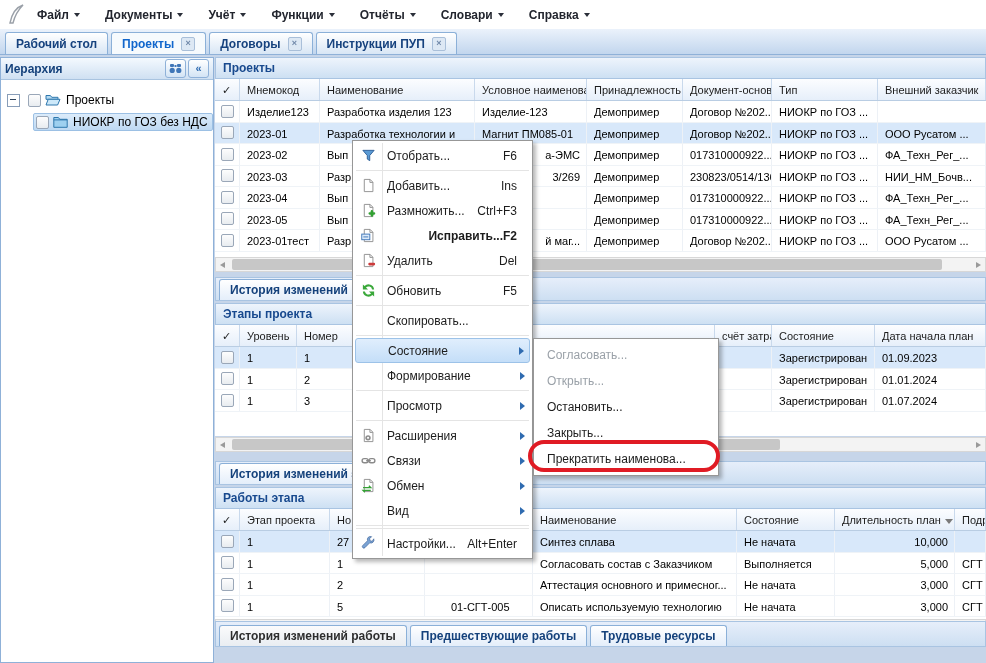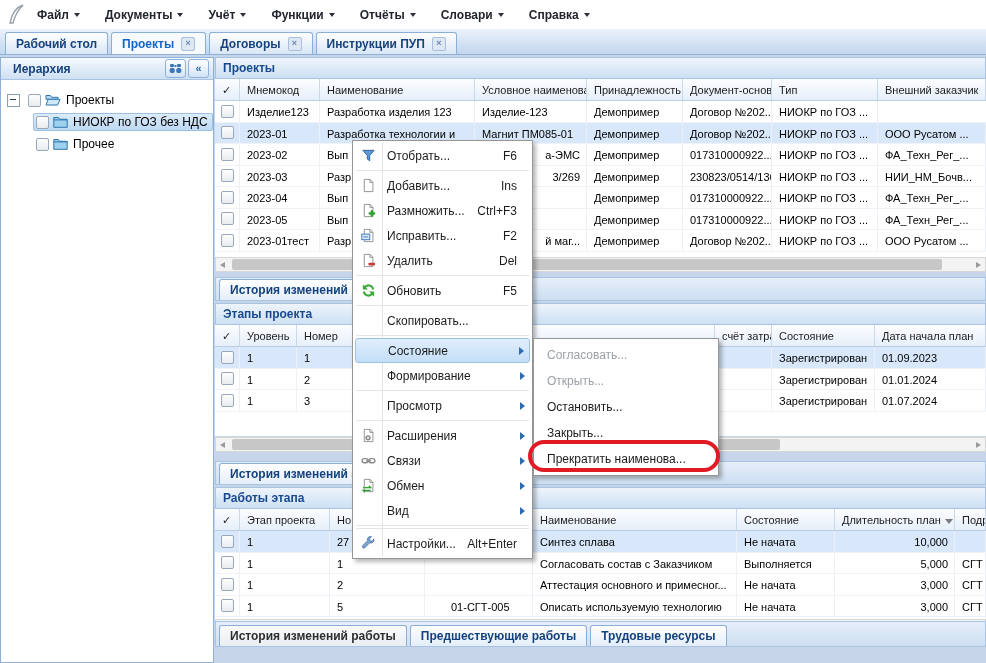--- a/index.html
+++ b/index.html
@@ -20,21 +20,21 @@
   .ttab{display:flex;align-items:center;height:21px;border:1px solid #8bb0d8;border-bottom:none;
         border-radius:3px 3px 0 0;padding:0 10px;margin-right:3px;
         background:linear-gradient(#ffffff,#d8e6f5);font-size:12px;font-weight:bold;color:#16427e;}
   .ttab.active{background:#f6fafd;color:#1166cc;}
   .tclose{width:12px;height:12px;margin-left:7px;border:1px solid #a9bfd9;border-radius:2px;
           background:#dde8f4;color:#6f87a8;font-size:9px;line-height:11px;text-align:center;font-weight:bold;}
   
   .sidebar{position:absolute;left:0;top:57px;width:214px;height:606px;background:#fff;
            border:1px solid #8fb1d8;box-sizing:border-box;}
   .sb-head{height:21px;background:linear-gradient(#f4f9fe,#cfe0f2);border-bottom:1px solid #a9c4e0;
-           display:flex;align-items:center;padding:0 4px 0 12px;}
+           display:flex;align-items:center;padding:0 4px 0 4px;}
   .sb-title{font-size:12px;font-weight:bold;color:#15427c;flex:1;}
   .sb-btn{width:19px;height:17px;border:1px solid #8fb1d8;border-radius:3px;
           background:linear-gradient(#fff,#d3e4f5);display:flex;align-items:center;justify-content:center;
           margin-left:2px;font-size:11px;color:#2f6bb0;font-weight:bold;line-height:1;}
   .tree{padding:9px 0 0 5px;font-size:12px;color:#000;}
   .trow{display:flex;align-items:center;height:22px;}
   .texp{width:11px;height:11px;border:1px solid #889db8;background:#fff;position:relative;margin:0 5px 0 1px;flex:none;}
   .texp::after{content:"";position:absolute;left:2px;top:4px;width:6px;height:1px;background:#30455f;}
   .cb{width:13px;height:13px;border:1px solid #9aa7b8;border-radius:2px;box-sizing:border-box;
       background:linear-gradient(#fdfdfd,#e8ecf0);display:inline-block;flex:none;}
@@ -80,21 +80,21 @@
   #ctx-menu{position:absolute;left:352px;top:140px;width:181px;box-sizing:border-box;background:#fff;
             border:1px solid #979797;box-shadow:3px 3px 4px rgba(0,0,0,.28);padding:2px;z-index:50;}
   #ctx-menu::before{content:"";position:absolute;left:29px;top:2px;bottom:2px;width:1px;background:#e4e4e4;}
   .mi{display:flex;align-items:center;height:25px;position:relative;font-size:12px;color:#1c1c1c;box-sizing:border-box;}
   .mi .ico{width:27px;display:flex;justify-content:center;align-items:center;flex:none;}
   .mi .lbl{margin-left:5px;flex:1;white-space:nowrap;overflow:hidden;}
   .mi .sc{margin-right:13px;white-space:nowrap;}
   .mi .arr{position:absolute;right:5px;width:0;height:0;border-top:4px solid transparent;
            border-bottom:4px solid transparent;border-left:5px solid #2f6bb0;}
   .mi.hl{background:linear-gradient(#e0eefd,#c4def8);border:1px solid #9cc2e8;border-radius:3px;}
-  .mi.bold .lbl,.mi.bold .sc{font-weight:normal;}
+  .mi.bold .lbl,.mi.bold .sc{font-weight:bold;text-align:right;}
   .msep{height:1px;background:#e4e4e4;margin:2px 1px;}
   
   #sub-menu{position:absolute;left:533px;top:338px;width:186px;box-sizing:border-box;background:#fff;
             border:1px solid #979797;box-shadow:3px 3px 4px rgba(0,0,0,.28);padding:3px 2px;z-index:51;}
   .smi{height:26px;display:flex;align-items:center;padding-left:11px;font-size:12px;color:#1c1c1c;}
   .smi.dis{color:#9aa1a8;}
   
   #red-oval{position:absolute;left:528px;top:440px;width:192px;height:32px;border:4px solid #e01b24;
             border-radius:16px;box-sizing:border-box;z-index:60;}
 </style>
@@ -186,30 +186,20 @@
     <div class="trow child">
       <span class="titem sel">
         <span class="cb"></span>
         <svg width="15" height="12" viewBox="0 0 15 12">
             <path d="M.8 1.5h4.6l1.4 1.8h7.4v8H.8z" fill="#9ed0f0" stroke="#2e77ad"></path>
             <path d="M.8 3.9h13.4" stroke="#2e77ad"></path>
           </svg>
         <span>НИОКР по ГОЗ без НДС</span>
       </span>
     </div>
-    <div class="trow child">
-      <span class="titem">
-        <span class="cb"></span>
-        <svg width="15" height="12" viewBox="0 0 15 12">
-            <path d="M.8 1.5h4.6l1.4 1.8h7.4v8H.8z" fill="#9ed0f0" stroke="#2e77ad"></path>
-            <path d="M.8 3.9h13.4" stroke="#2e77ad"></path>
-          </svg>
-        <span>Прочее</span>
-      </span>
-    </div>
   </div>
 </div>
 
 <div class="sec-bar" style="top:57px;">
     <span>Проекты</span>
   </div>
 <div class="tbl" id="tbl-projects" style="top:79px;">
   <div class="thead">
       <div class="th" style="width: 25px;">✓</div>
       <div class="th" style="width: 80px;">Мнемокод</div>

